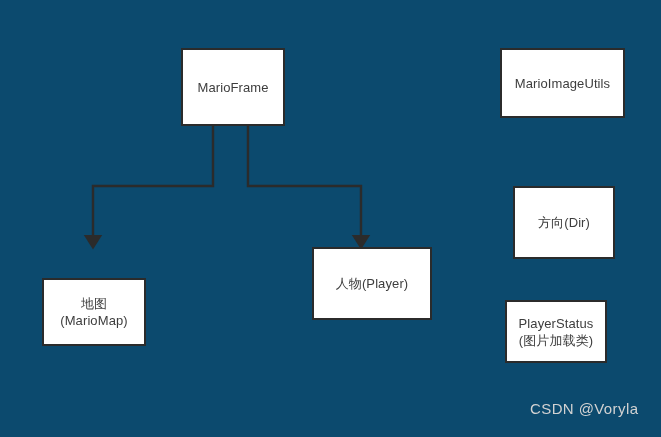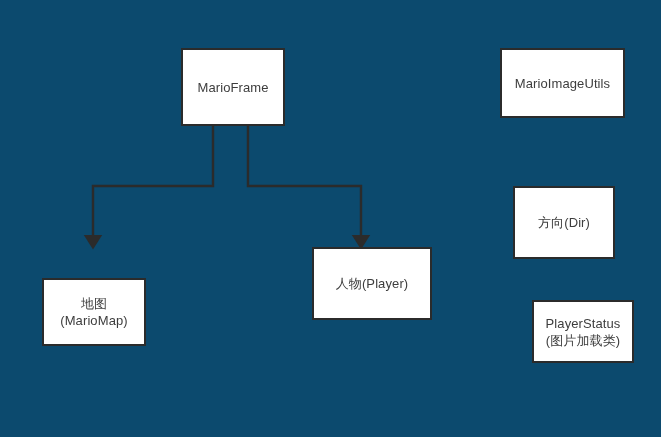--- a/index.html
+++ b/index.html
@@ -36,21 +36,21 @@
   .node .line1,
   .node .line2 {
     display: block;
     white-space: nowrap;
   }
   #node-marioframe { left: 181px; top: 48px; width: 104px; height: 78px; }
   #node-mariomap   { left: 42px;  top: 247px; width: 104px; height: 68px; margin-top: 31px; }
   #node-player     { left: 312px; top: 247px; width: 120px; height: 73px; }
   #node-imageutils { left: 500px; top: 48px;  width: 125px; height: 70px; }
   #node-dir        { left: 513px; top: 186px; width: 102px; height: 73px; }
-  #node-status     { left: 532px; top: 300px; width: 102px; height: 63px; }
+  #node-status     { left: 505px; top: 300px; width: 102px; height: 63px; }
 
   #connectors {
     position: absolute;
     left: 0;
     top: 0;
     width: 661px;
     height: 437px;
     pointer-events: none;
   }
   #watermark {
@@ -97,14 +97,15 @@
 
   <div class="node" id="node-dir">
     <span class="line1">方向(Dir)</span>
   </div>
 
   <div class="node" id="node-status">
     <span class="line1">PlayerStatus</span>
     <span class="line2">(图片加载类)</span>
   </div>
 
+  <div id="watermark">CSDN @Voryla</div>
 
 </div>
 
 </body></html>

